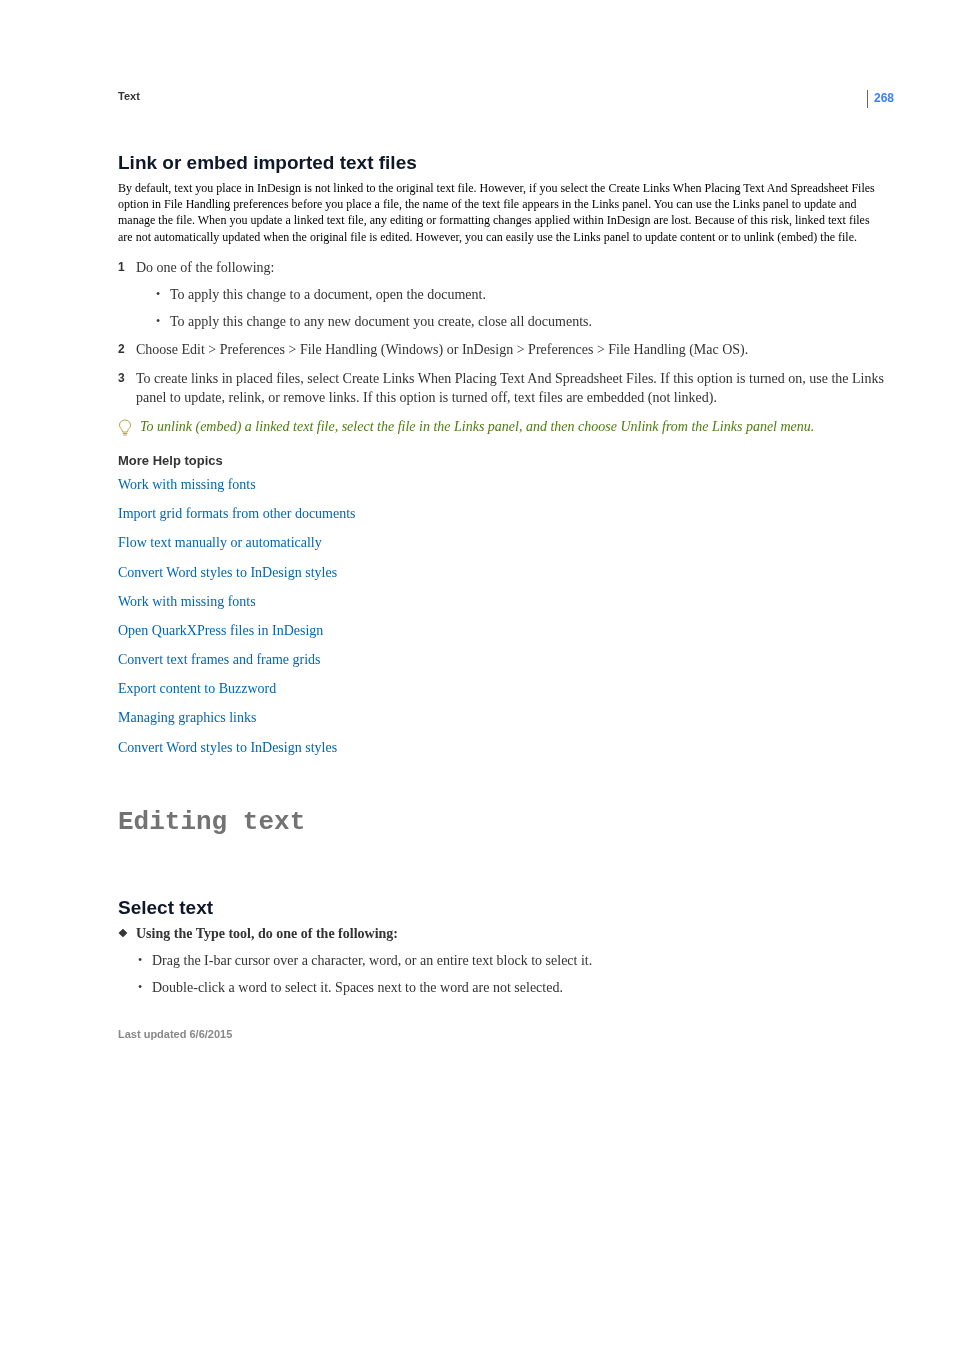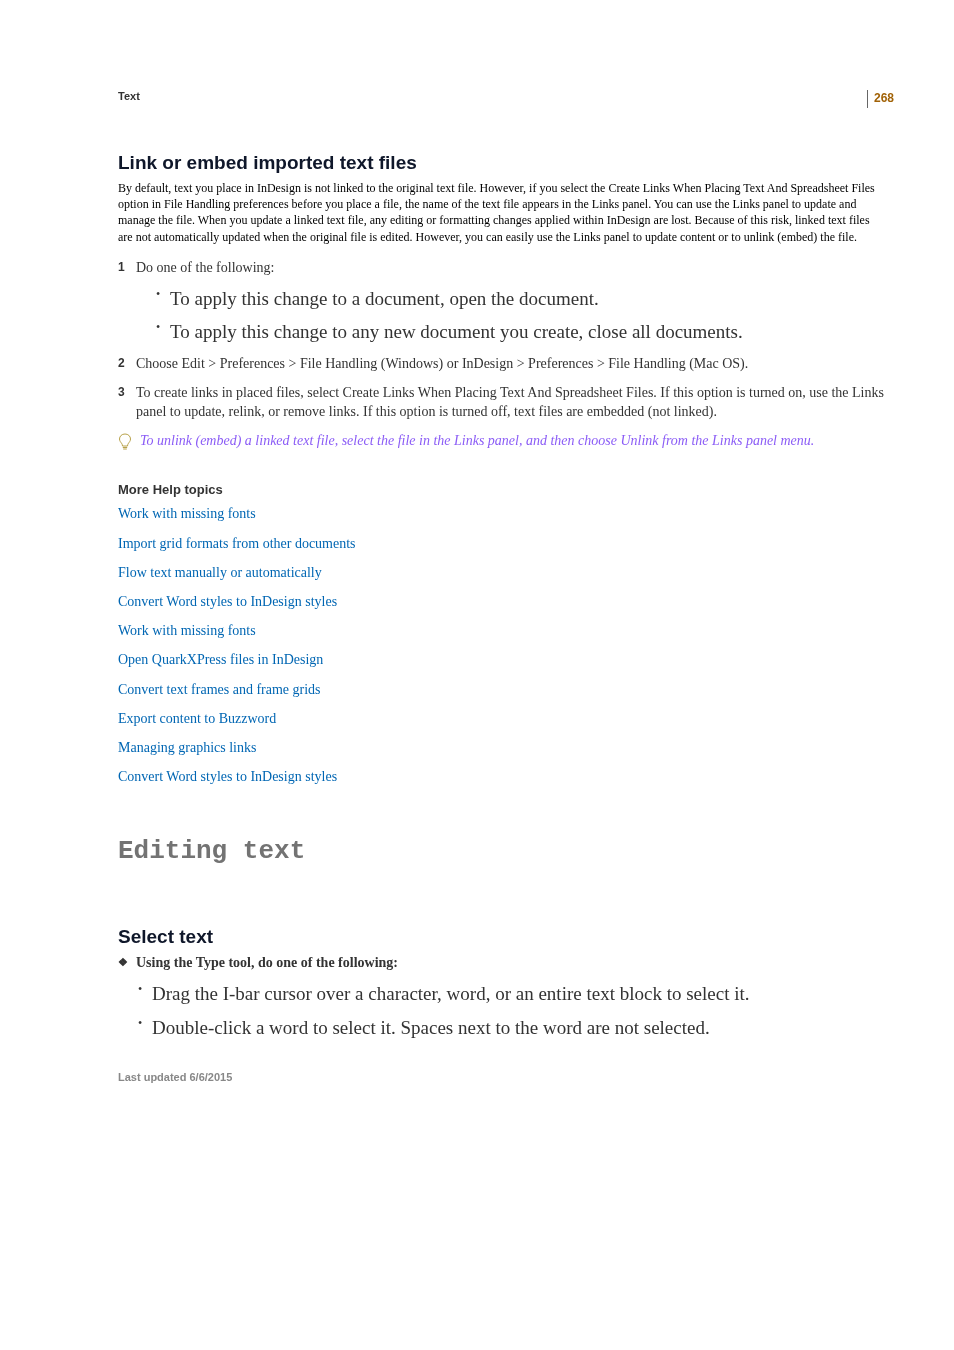--- a/index.html
+++ b/index.html
@@ -15,21 +15,21 @@
     box-sizing: border-box;
     position: relative;
   }
   .page-number {
     position: absolute;
     top: 90px;
     right: 60px;
     font-family: "Myriad Pro", Arial, sans-serif;
     font-weight: bold;
     font-size: 12px;
-    color: #a16207;
+    color: #3b82f6;
     border-left: 1px solid #666;
     padding-left: 6px;
     line-height: 1.4;
     height: 18px;
   }
   .breadcrumb {
     font-family: "Myriad Pro", Arial, sans-serif;
     font-weight: bold;
     font-size: 11px;
     color: #333;
@@ -76,21 +76,21 @@
     font-size: 12px;
   }
   ul.bullets {
     list-style: none;
     padding: 0;
     margin: 8px 0 4px 0;
   }
   ul.bullets > li {
     position: relative;
     padding-left: 34px;
-    font-size: 19px;
+    font-size: 14px;
     line-height: 1.35;
     margin-bottom: 8px;
   }
   ul.bullets > li::before {
     content: "•";
     position: absolute;
     left: 20px;
     top: 0;
     font-size: 12px;
   }
@@ -108,22 +108,22 @@
     left: 0;
     top: 1px;
     font-size: 11px;
   }
   .tip {
     position: relative;
     padding-left: 22px;
     font-style: italic;
     font-size: 14px;
     line-height: 1.35;
-    margin: 6px 0 32px 0;
-    color: #8b5cf6;
+    margin: 6px 0 16px 0;
+    color: #4d7c0f;
   }
   .tip .bulb {
     position: absolute;
     left: 0;
     top: 1px;
   }
   .bulb svg { display:block; }
   h3.more-help {
     font-family: "Myriad Pro", Arial, sans-serif;
     font-weight: bold;

